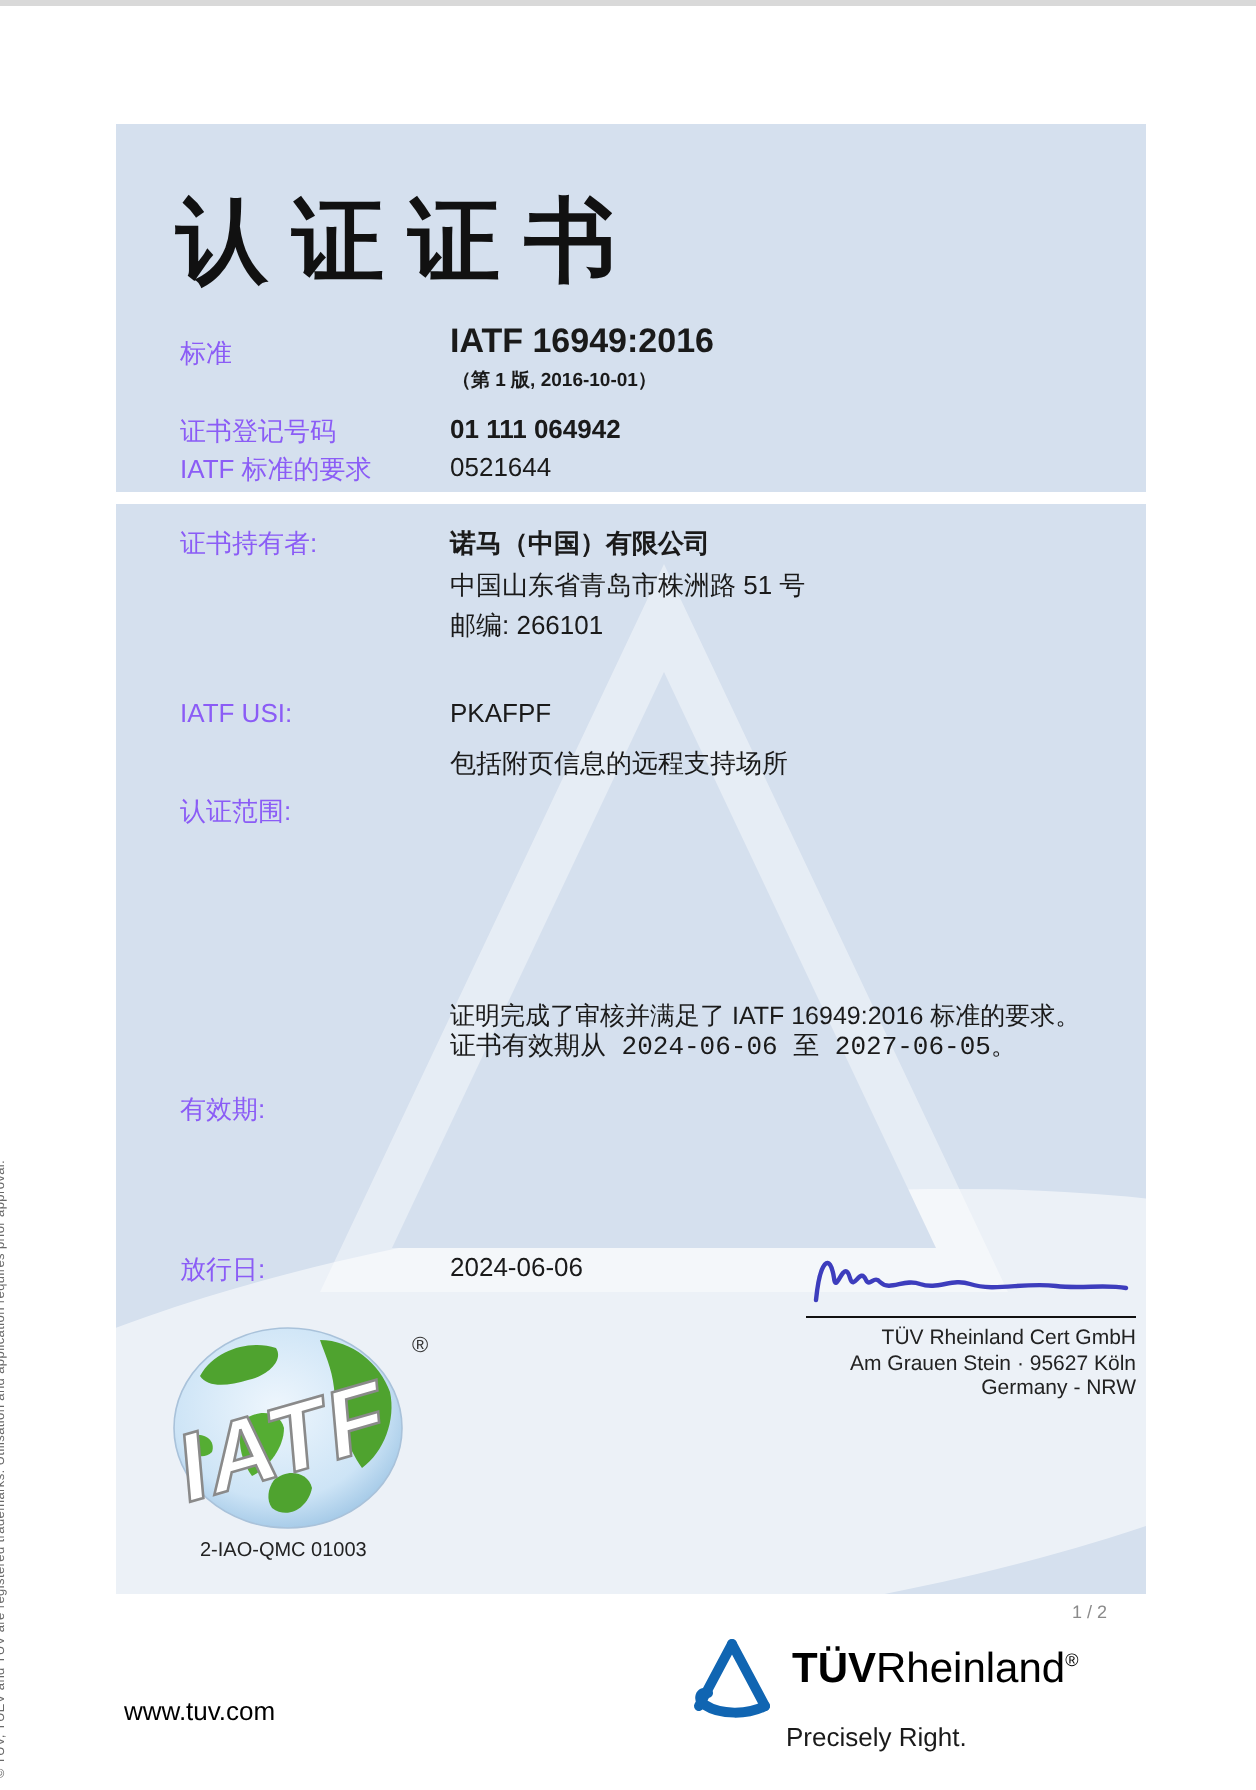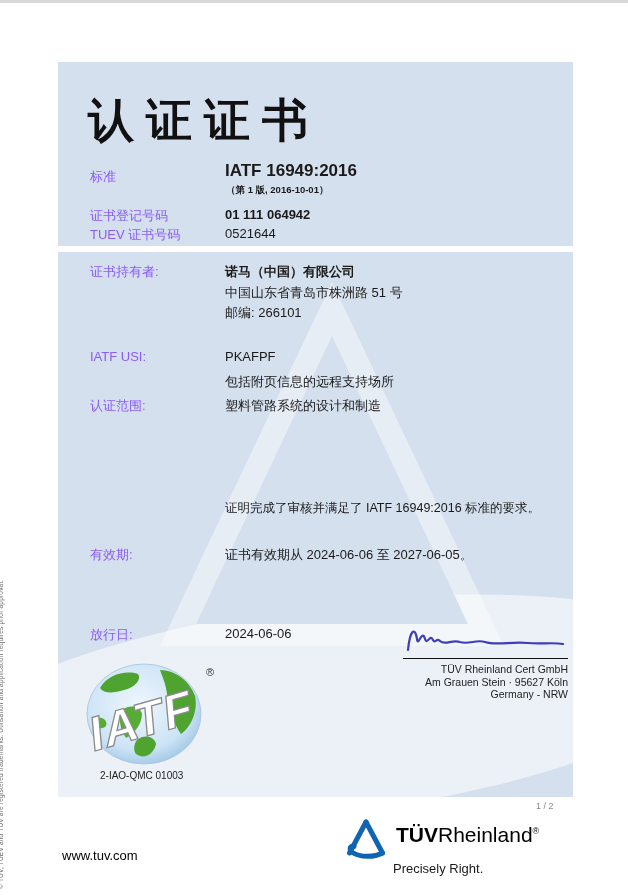--- a/index.html
+++ b/index.html
@@ -74,45 +74,44 @@
   <div class="panel panel-header"></div>
   <div class="cert-title">认证证书</div>
 
   <div class="abs lbl" style="left:90px; top:168px;">标准</div>
   <div class="abs std-value nowrap" style="left:225px; top:161px;">IATF 16949:2016</div>
   <div class="abs std-edition nowrap" style="left:226px; top:184px;">（第 1 版, 2016-10-01）</div>
 
   <div class="abs lbl" style="left:90px; top:207px;">证书登记号码</div>
   <div class="abs val b" style="left:225px; top:207px;">01 111 064942</div>
 
-  <div class="abs lbl" style="left:90px; top:226px;">TUEV 证书号码</div>
+  <div class="abs lbl" style="left:90px; top:226px;">IATF 标准的要求</div>
   <div class="abs val" style="left:225px; top:226px;">0521644</div>
 
   <div class="panel panel-body">
     <div class="wm-swoosh"></div>
     <div class="wm-triangle-outer"></div>
     <div class="wm-triangle-inner"></div>
   </div>
 
   <div class="abs lbl" style="left:90px; top:263px;">证书持有者:</div>
   <div class="abs val b nowrap" style="left:225px; top:263px;">诺马（中国）有限公司</div>
   <div class="abs val nowrap" style="left:225px; top:284px;">中国山东省青岛市株洲路 51 号</div>
   <div class="abs val nowrap" style="left:225px; top:304px;">邮编: 266101</div>
 
   <div class="abs lbl" style="left:90px; top:349px;">IATF USI:</div>
   <div class="abs val" style="left:225px; top:349px;">PKAFPF</div>
   <div class="abs val nowrap" style="left:225px; top:373px;">包括附页信息的远程支持场所</div>
 
   <div class="abs lbl" style="left:90px; top:397px;">认证范围:</div>
-  <div class="abs val nowrap" style="left:225px; top:397px;">塑料管路系统的设计和制造</div>
 
   <div class="abs statement nowrap" style="left:225px; top:500px;">证明完成了审核并满足了 IATF 16949:2016 标准的要求。</div>
 
   <div class="abs lbl" style="left:90px; top:546px;">有效期:</div>
-  <div class="abs val nowrap" style="left:225px; top:546px;">证书有效期从 2024-06-06 至 2027-06-05。</div>
+  <div class="abs val nowrap" style="left:225px; top:514px;font-family:Liberation Mono, monospace;">证书有效期从 2024-06-06 至 2027-06-05。</div>
 
   <div class="abs lbl" style="left:90px; top:626px;">放行日:</div>
   <div class="abs val" style="left:225px; top:626px;">2024-06-06</div>
 
   <svg class="abs" style="left:400px; top:620px;" width="172" height="38" viewBox="0 0 172 38">
     <path d="M8,30 C10,10 15,6 17,19 C18,28 22,8 25,19 C27,26 30,13 33,20 C35,24 37,17 40,21
              C45,26 52,19 60,22 C69,25 76,19 85,22 C97,26 112,21 128,23 C141,24.5 152,22 163,24" fill="none" stroke="#3d3dbd" stroke-width="2.2" stroke-linecap="round"></path>
   </svg>
   <div class="sig-line"></div>
 

